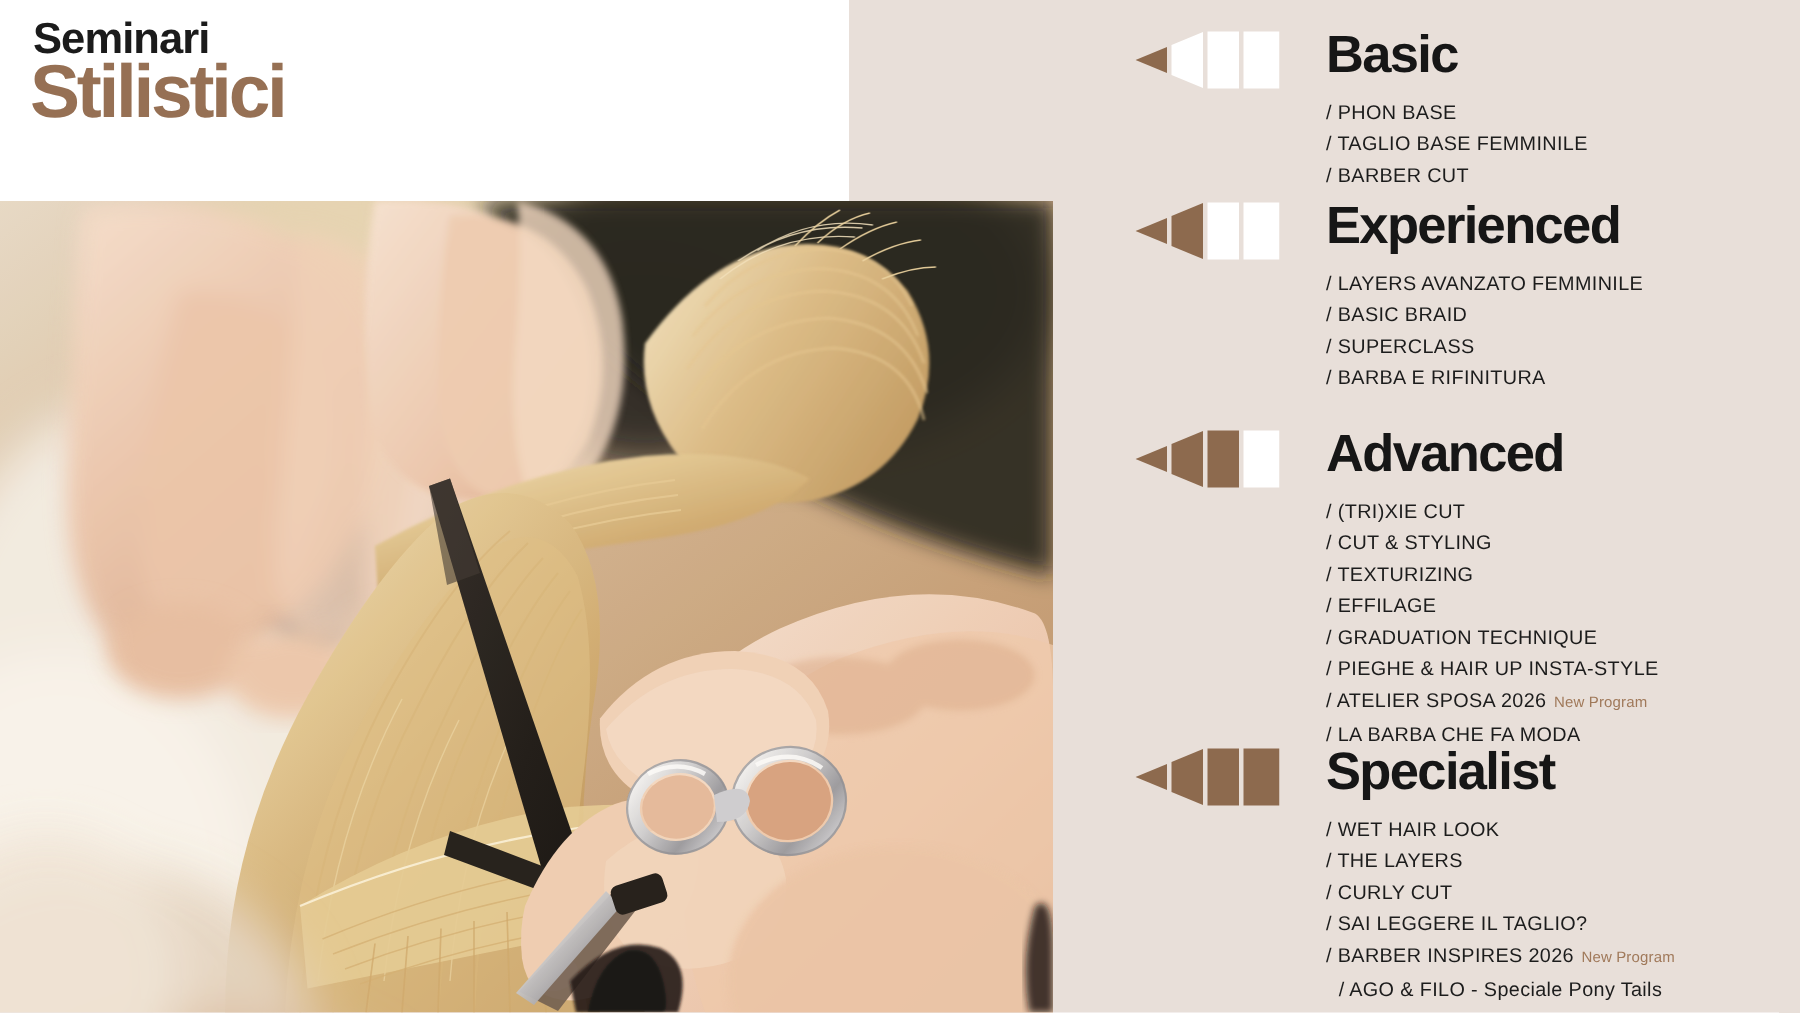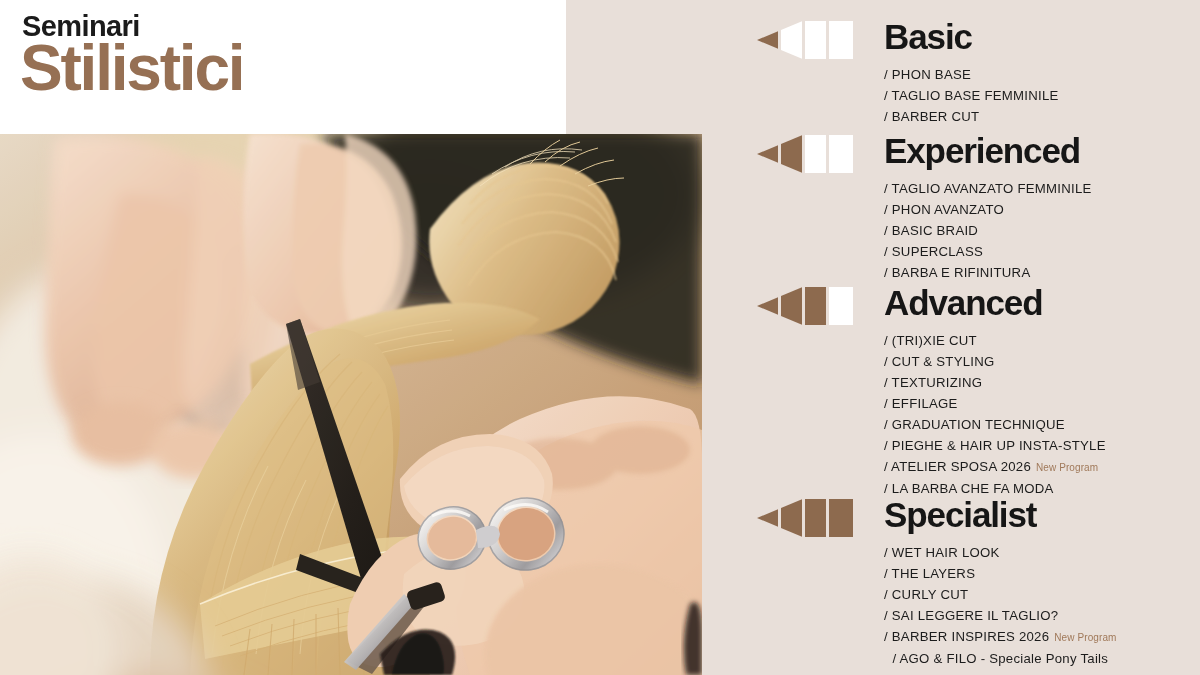--- a/index.html
+++ b/index.html
@@ -41,21 +41,21 @@
     font-size: 29px;
     font-weight: bold;
     letter-spacing: -0.6px;
     color: #1b1b1b;
     line-height: 1;
   }
   .title-main {
     position: absolute;
     left: 20px;
     top: 36px;
-    font-size: 64px;
+    font-size: 50px;
     font-weight: bold;
     letter-spacing: -2.2px;
     color: #967054;
     line-height: 1;
   }
 
   
   .photo {
     position: absolute;
     left: 0;
@@ -416,22 +416,21 @@
       <div class="arrow" style="top:3px;">
         <svg viewBox="0 0 96 38">
           <polygon points="0,19 21,10.3 21,27.7" fill="#8d6a4e"></polygon>
           <polygon points="24,9 45,0.3 45,37.7 24,29" fill="#8d6a4e"></polygon>
           <polygon points="48,-1 69,-1 69,39 48,39" fill="#ffffff"></polygon>
           <polygon points="72,-3 96,-3 96,41 72,41" fill="#ffffff"></polygon>
         </svg>
       </div>
       <div class="sec-head">Experienced</div>
       <ul class="sec-list" style="top:46px;">
-        <li><span>/ TAGLIO AVANZATO FEMMINILE</span></li>
-        <li><span>/ PHON AVANZATO</span></li>
+        <li><span>/ LAYERS AVANZATO FEMMINILE</span></li>
         <li><span>/ BASIC BRAID</span></li>
         <li><span>/ SUPERCLASS</span></li>
         <li><span>/ BARBA E RIFINITURA</span></li>
       </ul>
     </div>
 
     <div class="section" style="top:284px;">
       <div class="arrow" style="top:3px;">
         <svg viewBox="0 0 96 38">
           <polygon points="0,19 21,10.3 21,27.7" fill="#8d6a4e"></polygon>

